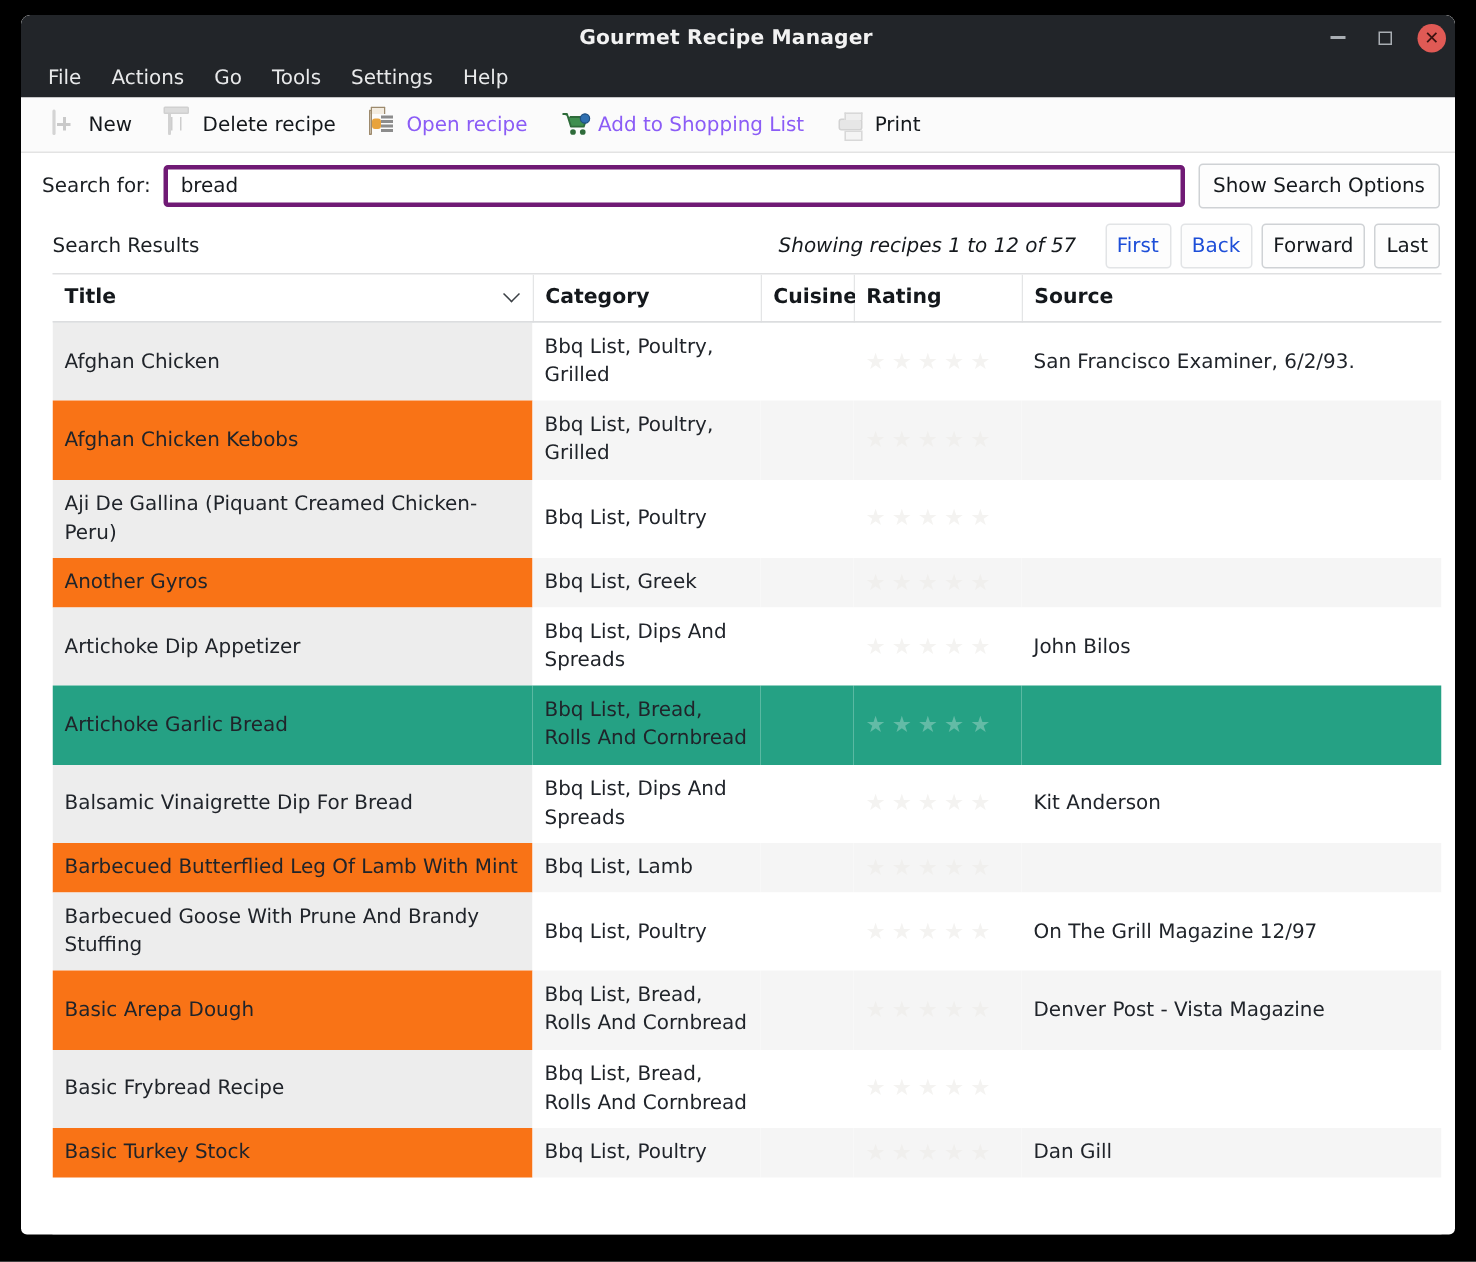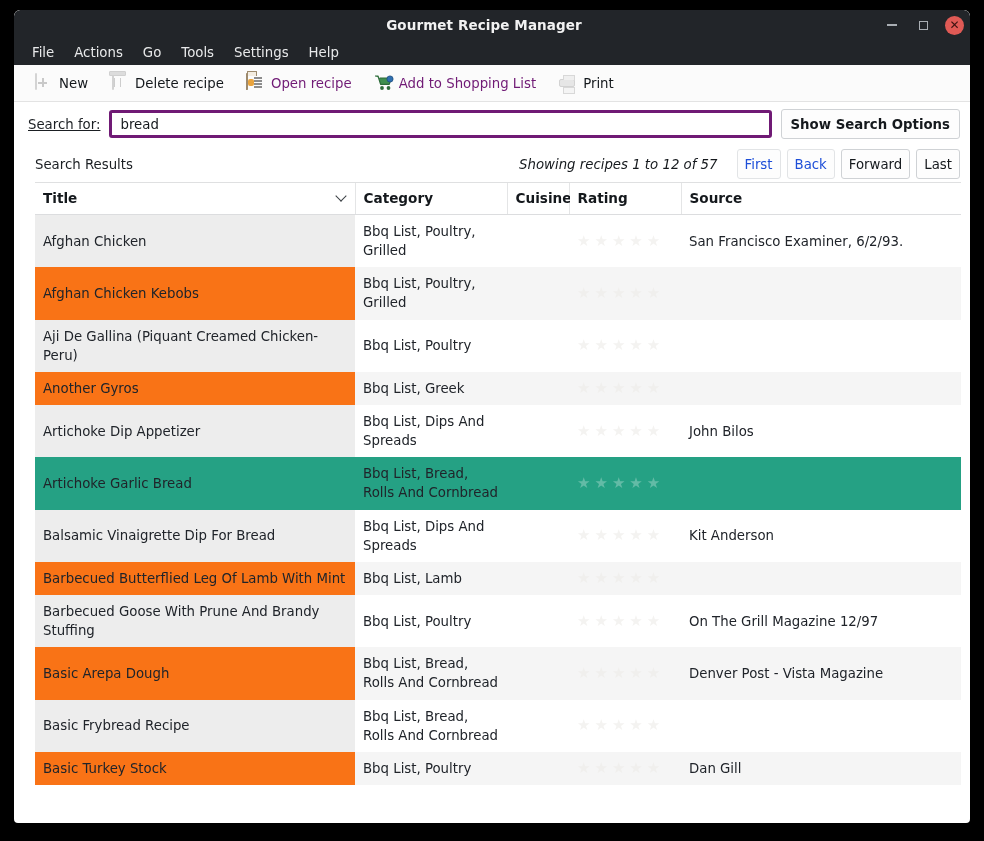--- a/index.html
+++ b/index.html
@@ -88,21 +88,21 @@
     background: #fbfbfb;
     border-bottom: 1px solid #e3e3e3;
     display: flex;
     align-items: center;
     padding-left: 16px;
     gap: 14px;
     flex: 0 0 auto;
   }
   .tool-btn {
     display: flex; align-items: center; gap: 7px;
-    font-size: 13.3px; color: #701a75;
+    font-size: 13.3px; color: #8b5cf6;
     padding: 3px 4px;
     white-space: nowrap;
   }
   .tool-btn.disabled { color: #14181c; }
   .ticon { width: 18px; height: 18px; flex: 0 0 18px; position: relative; }
 
   
   .icon-new { border: 1px solid #d4d4d4; background: #ebebeb; border-radius: 1px; width: 15px; height: 17px; margin-left:1px;}
   .icon-new:before, .icon-new:after {
     content:""; position:absolute; background:#c9c9c9;
@@ -136,21 +136,21 @@
 
   
   #searchrow {
     height: 44px;
     display: flex; align-items: center;
     padding: 0 10px 0 14px;
     gap: 9px;
     background: #ffffff;
     flex: 0 0 auto;
   }
-  #search-label { font-size: 13.3px; color: #1b1f23; white-space: nowrap; text-decoration: underline; }
+  #search-label { font-size: 13.3px; color: #1b1f23; white-space: nowrap; }
   #search-input {
     flex: 1 1 auto;
     height: 28px;
     border: 3px solid #701a75;
     border-radius: 3px;
     background: #fff;
     padding: 0 8px;
     font-size: 13.3px;
     font-family: "DejaVu Sans", "Liberation Sans", sans-serif;
     color: #15191d;
@@ -159,21 +159,20 @@
   #show-search-options {
     height: 30px;
     border: 1px solid #cfd2d5;
     border-radius: 3px;
     background: #fdfdfd;
     font-size: 13.3px;
     font-family: "DejaVu Sans", "Liberation Sans", sans-serif;
     color: #15191d;
     padding: 0 9px;
     white-space: nowrap;
-    font-weight: bold;
   }
 
   
   #resultsbar {
     height: 36px;
     display: flex; align-items: center;
     padding: 0 10px 0 21px;
     background: #ffffff;
     flex: 0 0 auto;
   }

